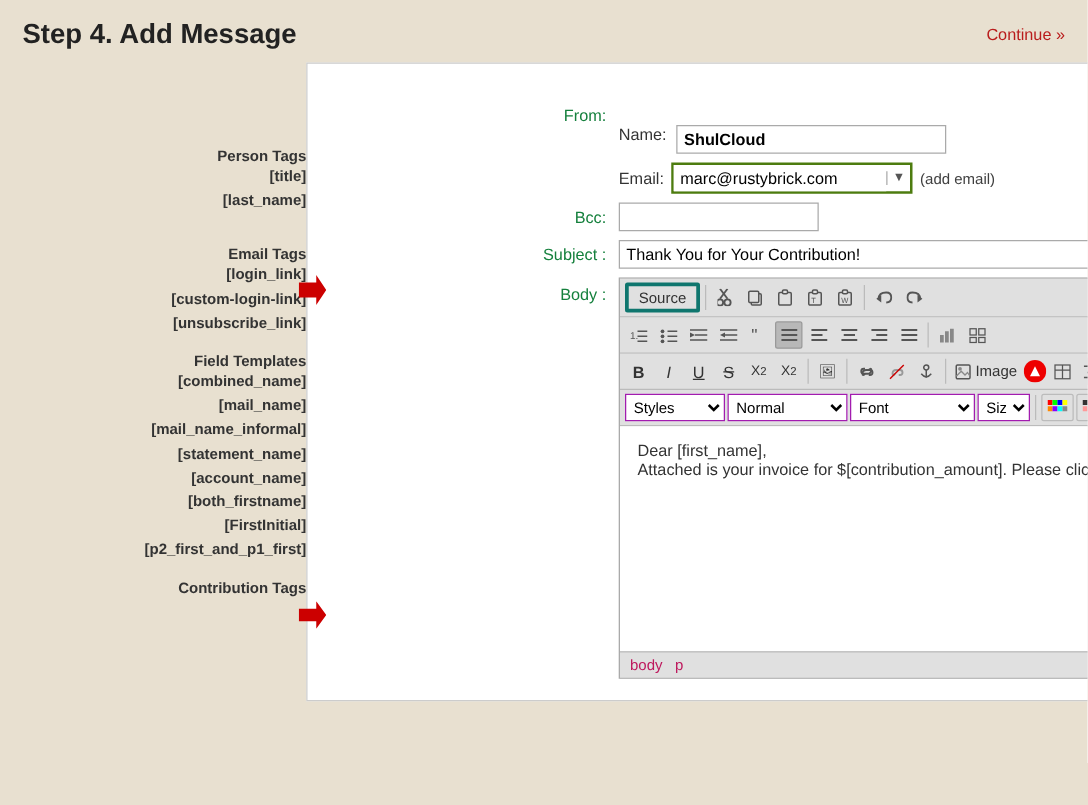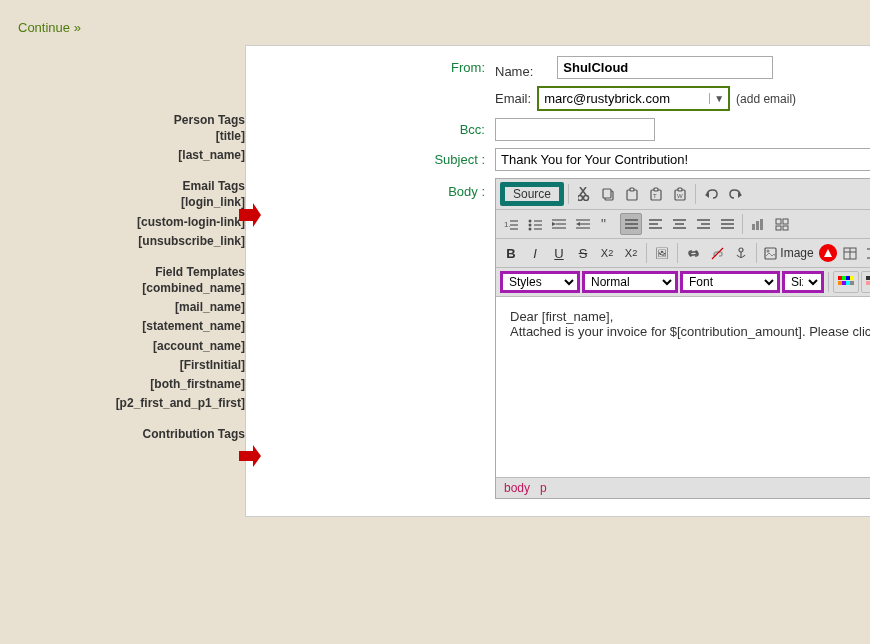--- a/index.html
+++ b/index.html
@@ -96,30 +96,30 @@
       background: #bbb;
       margin: 0 2px;
     }
     .source-btn {
       display: inline-flex;
       align-items: center;
       justify-content: center;
       height: 24px;
       padding: 0 8px;
       background: #e0e0e0;
-      border: 5px solid #0f766e;
+      border: 3px solid #0f766e;
       cursor: pointer;
       font-size: 12px;
       color: #333;
       border-radius: 2px;
     }
     .toolbar-select {
       height: 22px;
       font-size: 12px;
-      border: 3px solid #a21caf;
+      border: 1px solid #a21caf;
       background: #fff;
       padding: 0 2px;
       cursor: pointer;
     }
     .styles-select { width: 80px; }
     .normal-select { width: 96px; }
     .font-select { width: 100px; }
     .editor-body {
       background: #fff;
       min-height: 180px;
@@ -210,30 +210,31 @@
       line-height: 1.6;
     }
   </style>
 </head>
 <body>
 
 <div class="full-layout">
 
   <div class="header-area">
     <div style="display:flex; justify-content:space-between; align-items:flex-start; padding: 14px 18px 10px 18px;">
-      <a href="#" class="continue-link" style="color:#4d7c0f; text-decoration:none; font-size:13px; margin-top:6px;">Continue »</a>
+      <h1 style="font-size:22px; font-weight:bold; color:#222;">Step 4. Add Message</h1>
+      <a href="#" class="continue-link" style="color:#b91c1c; text-decoration:none; font-size:13px; margin-top:6px;">Continue »</a>
     </div>
   </div>
 
   <div class="content-area">
 
     <div class="left-side" style="padding-top: 60px;">
       <div class="tags-area">
 
-        <div class="tag-group" style="margin-bottom:14px;">
+        <div class="tag-group" style="margin-bottom:26px;">
           <div class="tag-group-title">Person Tags</div>
           <div class="tag-group-item">[title]</div>
           <div class="tag-group-item">[last_name]</div>
         </div>
 
         <div class="tag-group" style="margin-bottom:14px; position:relative;">
           <div class="tag-group-title">Email Tags</div>
           <div class="tag-group-item">[login_link]</div>
           <div class="tag-group-item">[custom-login-link]</div>
           <div class="tag-group-item">[unsubscribe_link]</div>
@@ -242,44 +243,45 @@
             <svg width="22" height="28" viewBox="0 0 22 28">
               <polygon points="0,8 14,8 14,2 22,14 14,26 14,20 0,20" fill="#cc0000"></polygon>
             </svg>
           </div>
         </div>
 
         <div class="tag-group" style="margin-bottom:14px;">
           <div class="tag-group-title">Field Templates</div>
           <div class="tag-group-item">[combined_name]</div>
           <div class="tag-group-item">[mail_name]</div>
+          <div class="tag-group-item">[mail_name_informal]</div>
           <div class="tag-group-item">[statement_name]</div>
           <div class="tag-group-item">[account_name]</div>
+          <div class="tag-group-item">[both_firstname]</div>
           <div class="tag-group-item">[FirstInitial]</div>
-          <div class="tag-group-item">[both_firstname]</div>
           <div class="tag-group-item">[p2_first_and_p1_first]</div>
         </div>
 
         <div class="tag-group" style="margin-bottom:14px; position:relative;">
           <div class="tag-group-title">Contribution Tags</div>
 
           <div style="position:absolute; right:-16px; top:18px;">
             <svg width="22" height="22" viewBox="0 0 22 22">
               <polygon points="0,6 14,6 14,0 22,11 14,22 14,16 0,16" fill="#cc0000"></polygon>
             </svg>
           </div>
         </div>
       </div>
     </div>
 
     <div class="right-side">
 
       <div class="field-row">
         <div class="field-label">From:</div>
-        <div style="display:flex; align-items:flex-end; gap:24px;">
+        <div style="display:flex; align-items:flex-start; gap:8px;margin-top:39px;">
           <span>Name:</span>
           <input type="text" class="name-input" value="ShulCloud" style="">
         </div>
       </div>
 
       <div class="field-row" style="margin-bottom:7px;">
         <div class="field-label"></div>
         <div class="email-row">
           <span>Email:</span>
           <div class="email-select-wrap">

